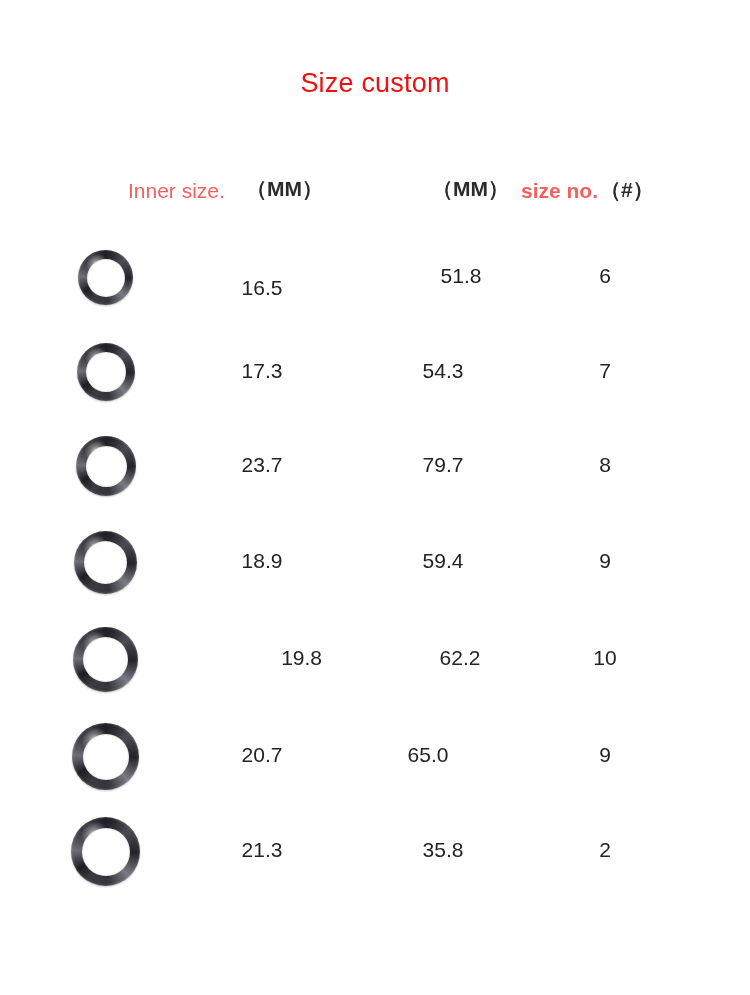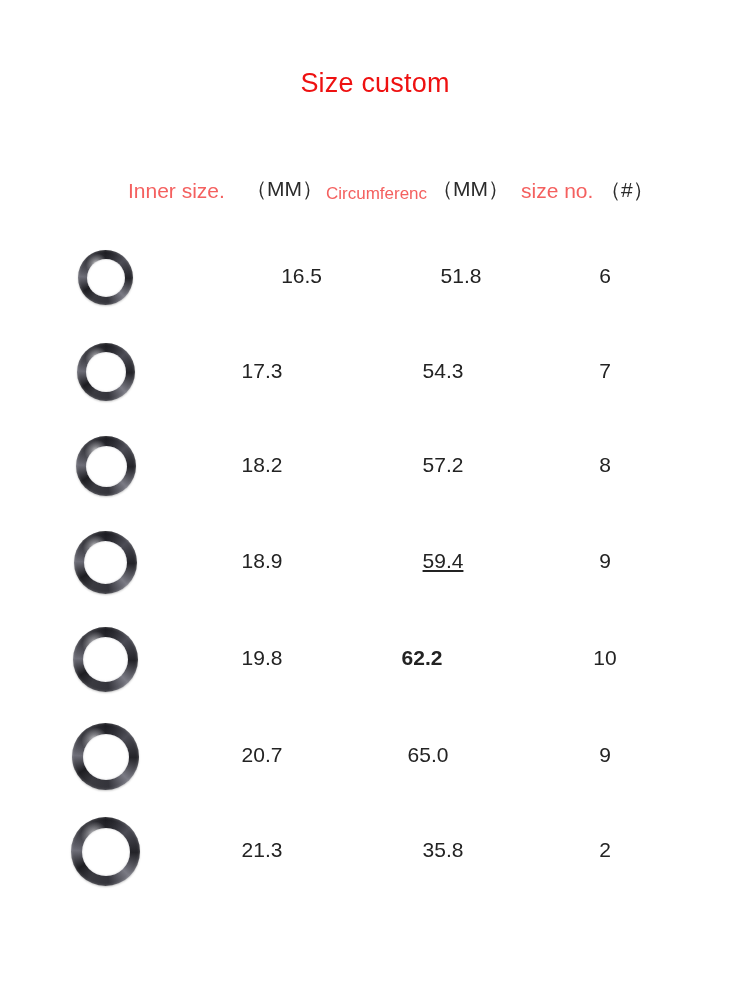--- a/index.html
+++ b/index.html
@@ -50,27 +50,27 @@
     color: #f4605f;
     font-size: 21px;
     font-weight: 400;
   }
   .hdr-red.small {
     font-size: 17px;
   }
   .hdr-black {
     color: #2b2b2b;
     font-size: 21px;
-    font-weight: 400;
+    font-weight: 700;
   }
   #hdr-inner-size      { left: 128px; top: 0px; }
   #hdr-inner-unit      { left: 246px; top: -2px; }
   #hdr-circumference   { left: 326px; top: 3px; }
   #hdr-circum-unit     { left: 432px; top: -2px; }
-  #hdr-size-no         { left: 521px; top: 0px; }
+  #hdr-size-no         { left: 521px; top: 0px; font-weight: bold; }
   #hdr-size-unit       { left: 600px; top: -1px; }
 
   
   .row {
     position: absolute;
     left: 0;
     width: 750px;
   }
   .ring {
     position: absolute;
@@ -128,65 +128,64 @@
 <body>
 
 <div id="page">
 
   <div id="chart-title">Size custom</div>
 
   <div id="header-row">
     <span class="hdr hdr-red" id="hdr-inner-size">Inner size.</span>
     <span class="hdr hdr-black" id="hdr-inner-unit">（MM）</span>
 
-    <span class="hdr hdr-red small" id="hdr-circumference">Circumferenc</span>
     <span class="hdr hdr-black" id="hdr-circum-unit">（MM）</span>
 
     <span class="hdr hdr-red" id="hdr-size-no">size no.</span>
     <span class="hdr hdr-black" id="hdr-size-unit">（#）</span>
   </div>
 
   <div class="dotline" id="dot-0" style="top: 232px; left: 128px; width: 544px;"></div>
 
   <div class="row" id="row-0" style="top: 0px; height: 0px;">
     <div class="ring" style="width: 55px; height: 55px; left: 78px; top: 249.5px;"></div>
-    <div class="cell cell-inner" style="left: 202px; top: 264px; text-align: right;">16.5</div>
+    <div class="cell cell-inner" style="left: 202px; top: 276px;">16.5</div>
     <div class="cell cell-circum" style="left: 401px; top: 264px;">51.8</div>
     <div class="cell cell-sizeno" style="left: 570px; top: 264px;">6</div>
   </div>
   <div class="dotline" id="dot-1" style="top: 326px; left: 130px; width: 542px;"></div>
 
   <div class="row" id="row-1" style="top: 0px; height: 0px;">
     <div class="ring" style="width: 58px; height: 58px; left: 76.5px; top: 343px;"></div>
     <div class="cell cell-inner" style="left: 202px; top: 359px;">17.3</div>
     <div class="cell cell-circum" style="left: 383px; top: 359px;">54.3</div>
     <div class="cell cell-sizeno" style="left: 570px; top: 359px;">7</div>
   </div>
   <div class="dotline" id="dot-2" style="top: 420px; left: 133px; width: 539px;"></div>
 
   <div class="row" id="row-2" style="top: 0px; height: 0px;">
     <div class="ring" style="width: 60px; height: 60px; left: 75.5px; top: 436px;"></div>
-    <div class="cell cell-inner" style="left: 202px; top: 453px;">18.2</div>
-    <div class="cell cell-circum" style="left: 383px; top: 453px;">57.2</div>
+    <div class="cell cell-inner" style="left: 202px; top: 453px;">23.7</div>
+    <div class="cell cell-circum" style="left: 383px; top: 453px;">79.7</div>
     <div class="cell cell-sizeno" style="left: 570px; top: 453px;">8</div>
   </div>
   <div class="dotline" id="dot-3" style="top: 517px; left: 137px; width: 535px;"></div>
 
   <div class="row" id="row-3" style="top: 0px; height: 0px;">
     <div class="ring" style="width: 63px; height: 63px; left: 74px; top: 530.5px;"></div>
     <div class="cell cell-inner" style="left: 202px; top: 549px;">18.9</div>
-    <div class="cell cell-circum" style="left: 383px; top: 549px; text-decoration: underline;">59.4</div>
+    <div class="cell cell-circum" style="left: 383px; top: 549px;">59.4</div>
     <div class="cell cell-sizeno" style="left: 570px; top: 549px;">9</div>
   </div>
   <div class="dotline" id="dot-4" style="top: 613px; left: 141px; width: 531px;"></div>
 
   <div class="row" id="row-4" style="top: 0px; height: 0px;">
     <div class="ring" style="width: 65px; height: 65px; left: 73px; top: 626.5px;"></div>
-    <div class="cell cell-inner" style="left: 202px; top: 646px;">19.8</div>
-    <div class="cell cell-circum" style="left: 362px; top: 646px; font-weight: bold;">62.2</div>
+    <div class="cell cell-inner" style="left: 202px; top: 646px; text-align: right;">19.8</div>
+    <div class="cell cell-circum" style="left: 400px; top: 646px;">62.2</div>
     <div class="cell cell-sizeno" style="left: 570px; top: 646px;">10</div>
   </div>
   <div class="dotline" id="dot-5" style="top: 710px; left: 145px; width: 527px;"></div>
 
   <div class="row" id="row-5" style="top: 0px; height: 0px;">
     <div class="ring" style="width: 67px; height: 67px; left: 72px; top: 722.5px;"></div>
     <div class="cell cell-inner" style="left: 202px; top: 743px;">20.7</div>
     <div class="cell cell-circum" style="left: 368px; top: 743px;">65.0</div>
     <div class="cell cell-sizeno" style="left: 570px; top: 743px;">9</div>
   </div>

